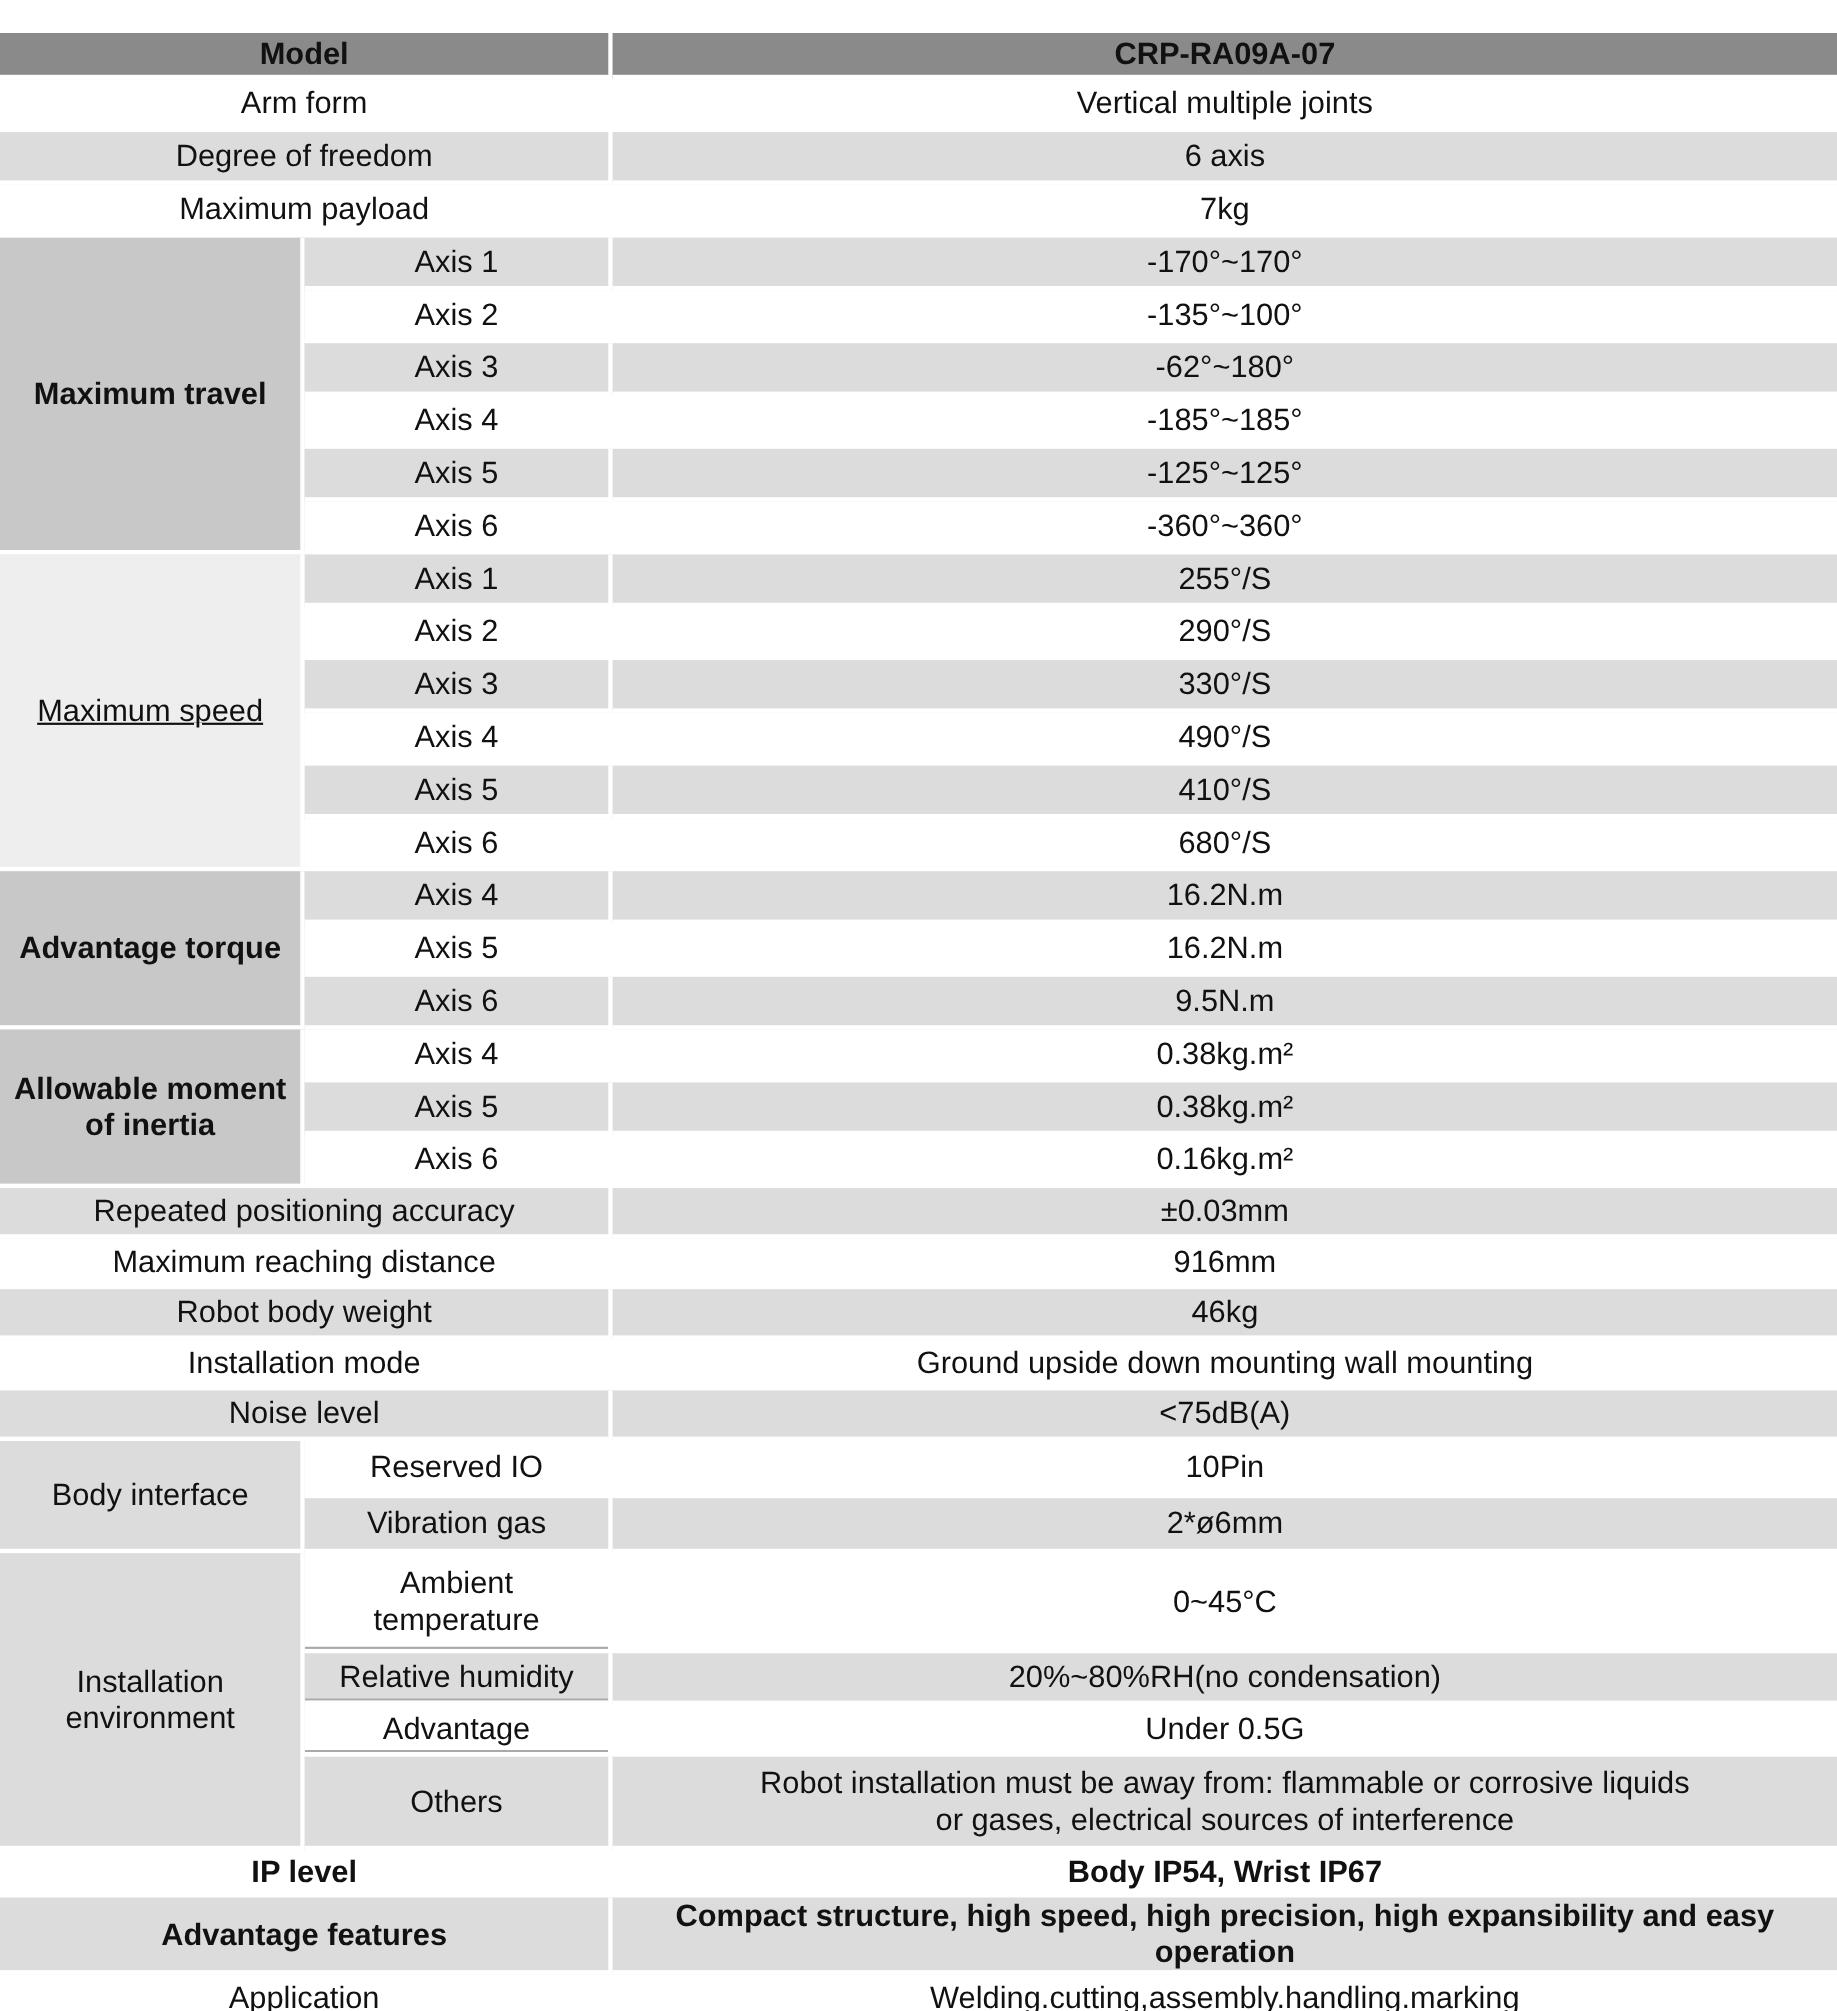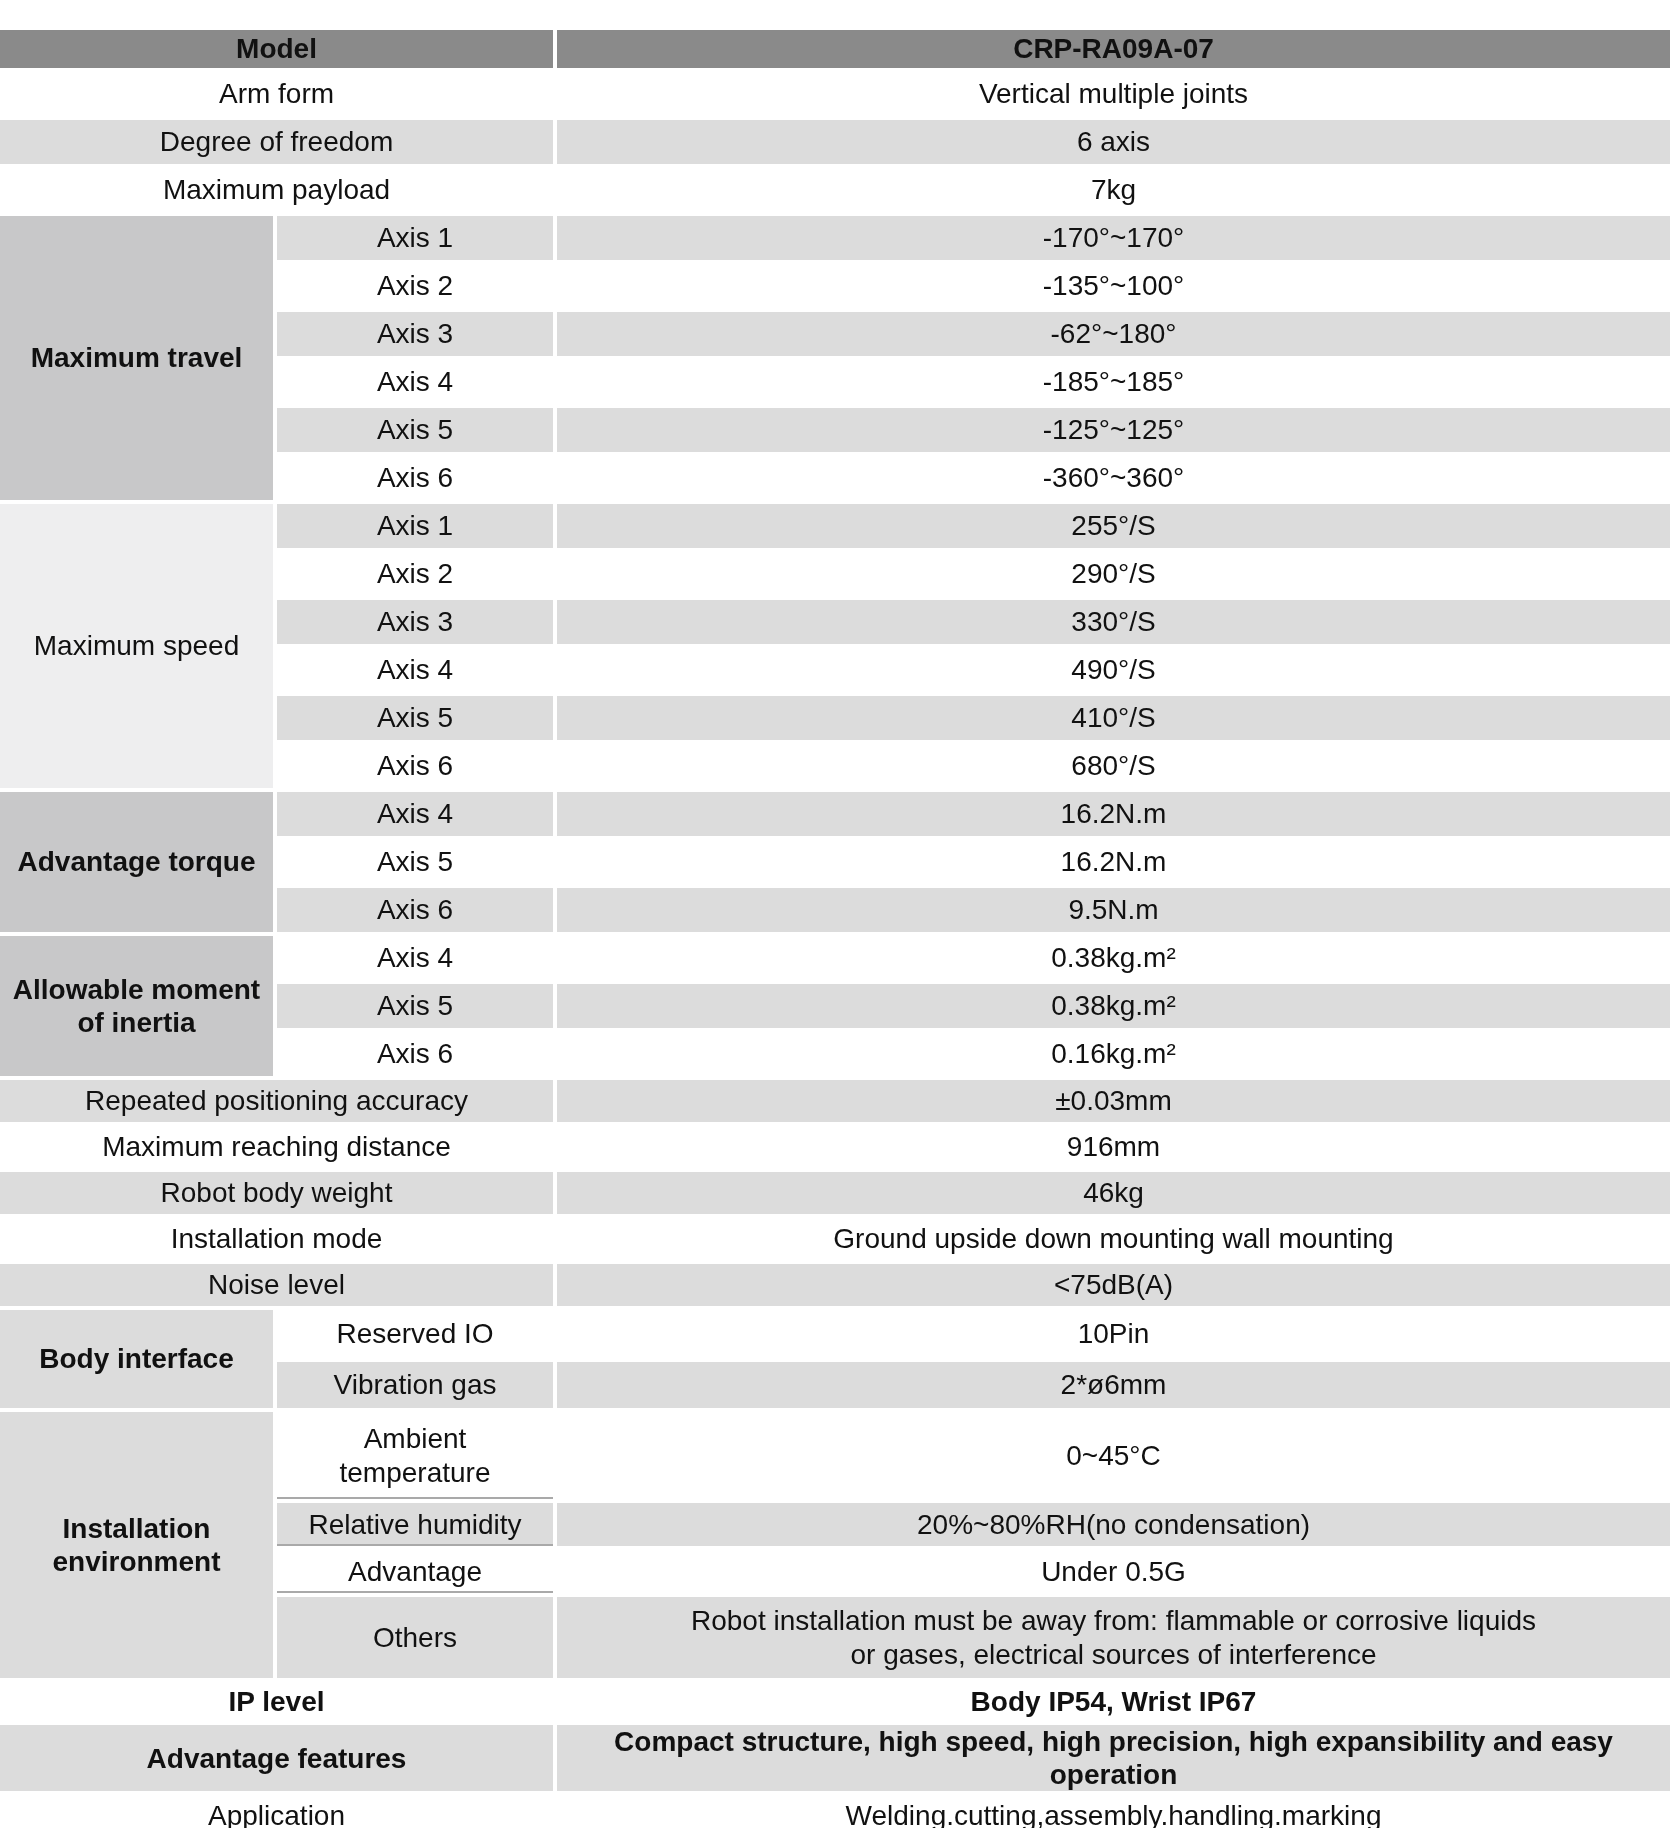--- a/index.html
+++ b/index.html
@@ -32,22 +32,22 @@
 
   td.hdr {
     background: var(--header-bg, #8a8a8a);
     color: var(--header-text, #ffffff);
     font-weight: bold;
     font-size: 29px;
   }
   td.w  { background: var(--stripe-white-bg, #ffffff); }
   td.g  { background: var(--stripe-gray-bg, #dcdcdc); }
   td.dk { background: var(--group-dark-bg, #c8c8c9); font-weight: bold; }
-  td.lt { background: var(--group-light-bg, #eeeeef); }
-  td.gg { background: var(--group-gray-bg, #dcdcdc); font-weight: bold; }
+  td.lt { background: var(--group-light-bg, #eeeeef); text-decoration: underline; }
+  td.gg { background: var(--group-gray-bg, #dcdcdc); }
   td.sm { font-size: 26px; }
   td.ul { box-shadow: inset 0 -2px 0 var(--sub-underline, #a9a9a9); }
 
   tr.h42 { height: 42px; }
   tr.h48 { height: 48px; }
   tr.h46 { height: 46px; }
   tr.h52 { height: 52px; }
   tr.h50 { height: 50px; }
   tr.h91 { height: 91px; }
   tr.h47 { height: 47px; }

